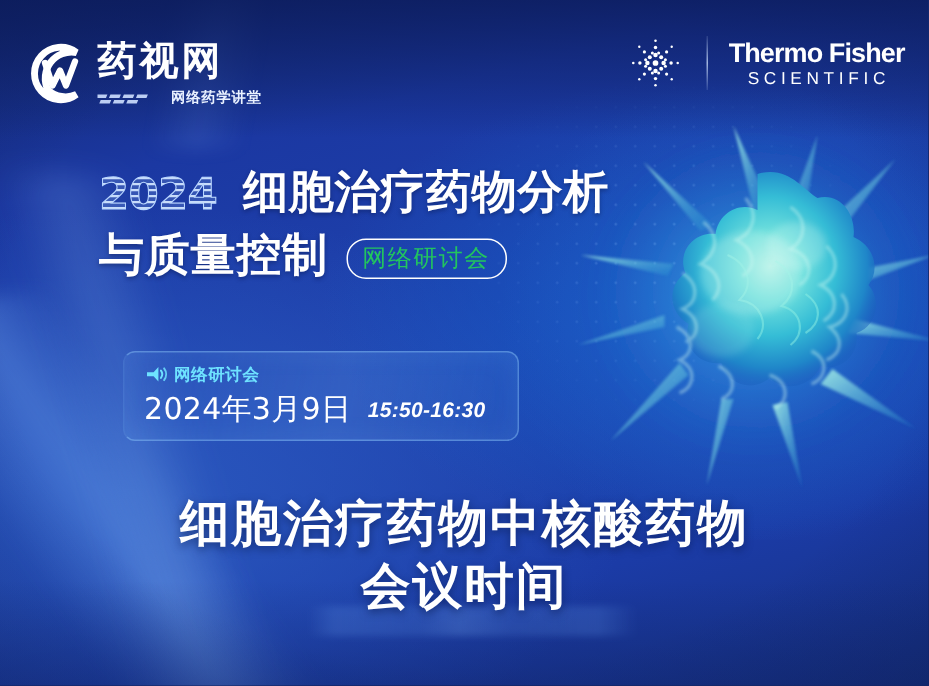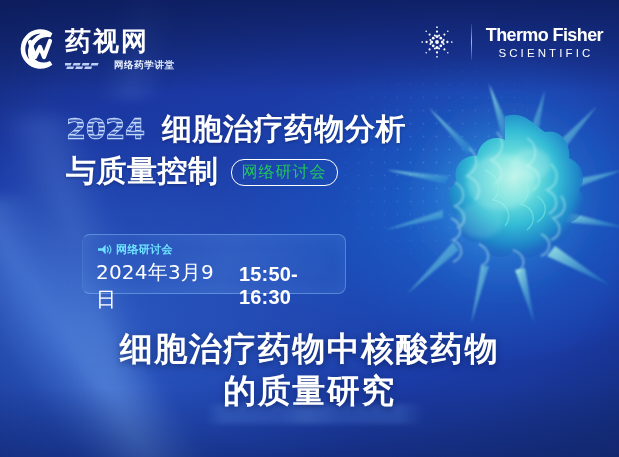--- a/index.html
+++ b/index.html
@@ -206,22 +206,22 @@
   .time-value-row {
     position: absolute; left: 13px; top: 24px;
     display: flex; align-items: center; gap: 11px;
   }
   .time-date {
     font-size: 20px; color: #ffffff; font-weight: 400;
     letter-spacing: .2px;
     font-family: "DejaVu Sans", "Liberation Sans", sans-serif;
   }
   .time-range {
-    font-size: 20px; color: #ffffff; font-weight: 700;
-    letter-spacing: .2px;
+    font-size: 14px; color: #ffffff; font-weight: 700;
+    font-style: italic; letter-spacing: .2px;
     font-family: "Liberation Sans", sans-serif;
   }
 
   
   .subject {
     position: absolute; left: 0; top: 328px; width: 619px;
     text-align: center;
   }
   .subject-line {
     font-size: 33px; font-weight: 700; color: #ffffff;
@@ -435,16 +435,16 @@
       <span class="time-label">网络研讨会</span>
     </div>
     <div class="time-value-row">
       <span class="time-date">2024年3月9日</span>
       <span class="time-range">15:50-16:30</span>
     </div>
   </div>
 
   <div class="subject">
     <div class="subject-line">细胞治疗药物中核酸药物</div>
-    <div class="subject-line">的质量研究</div>
+    <div class="subject-line">会议时间</div>
   </div>
 
 </div>
 
 </body></html>

